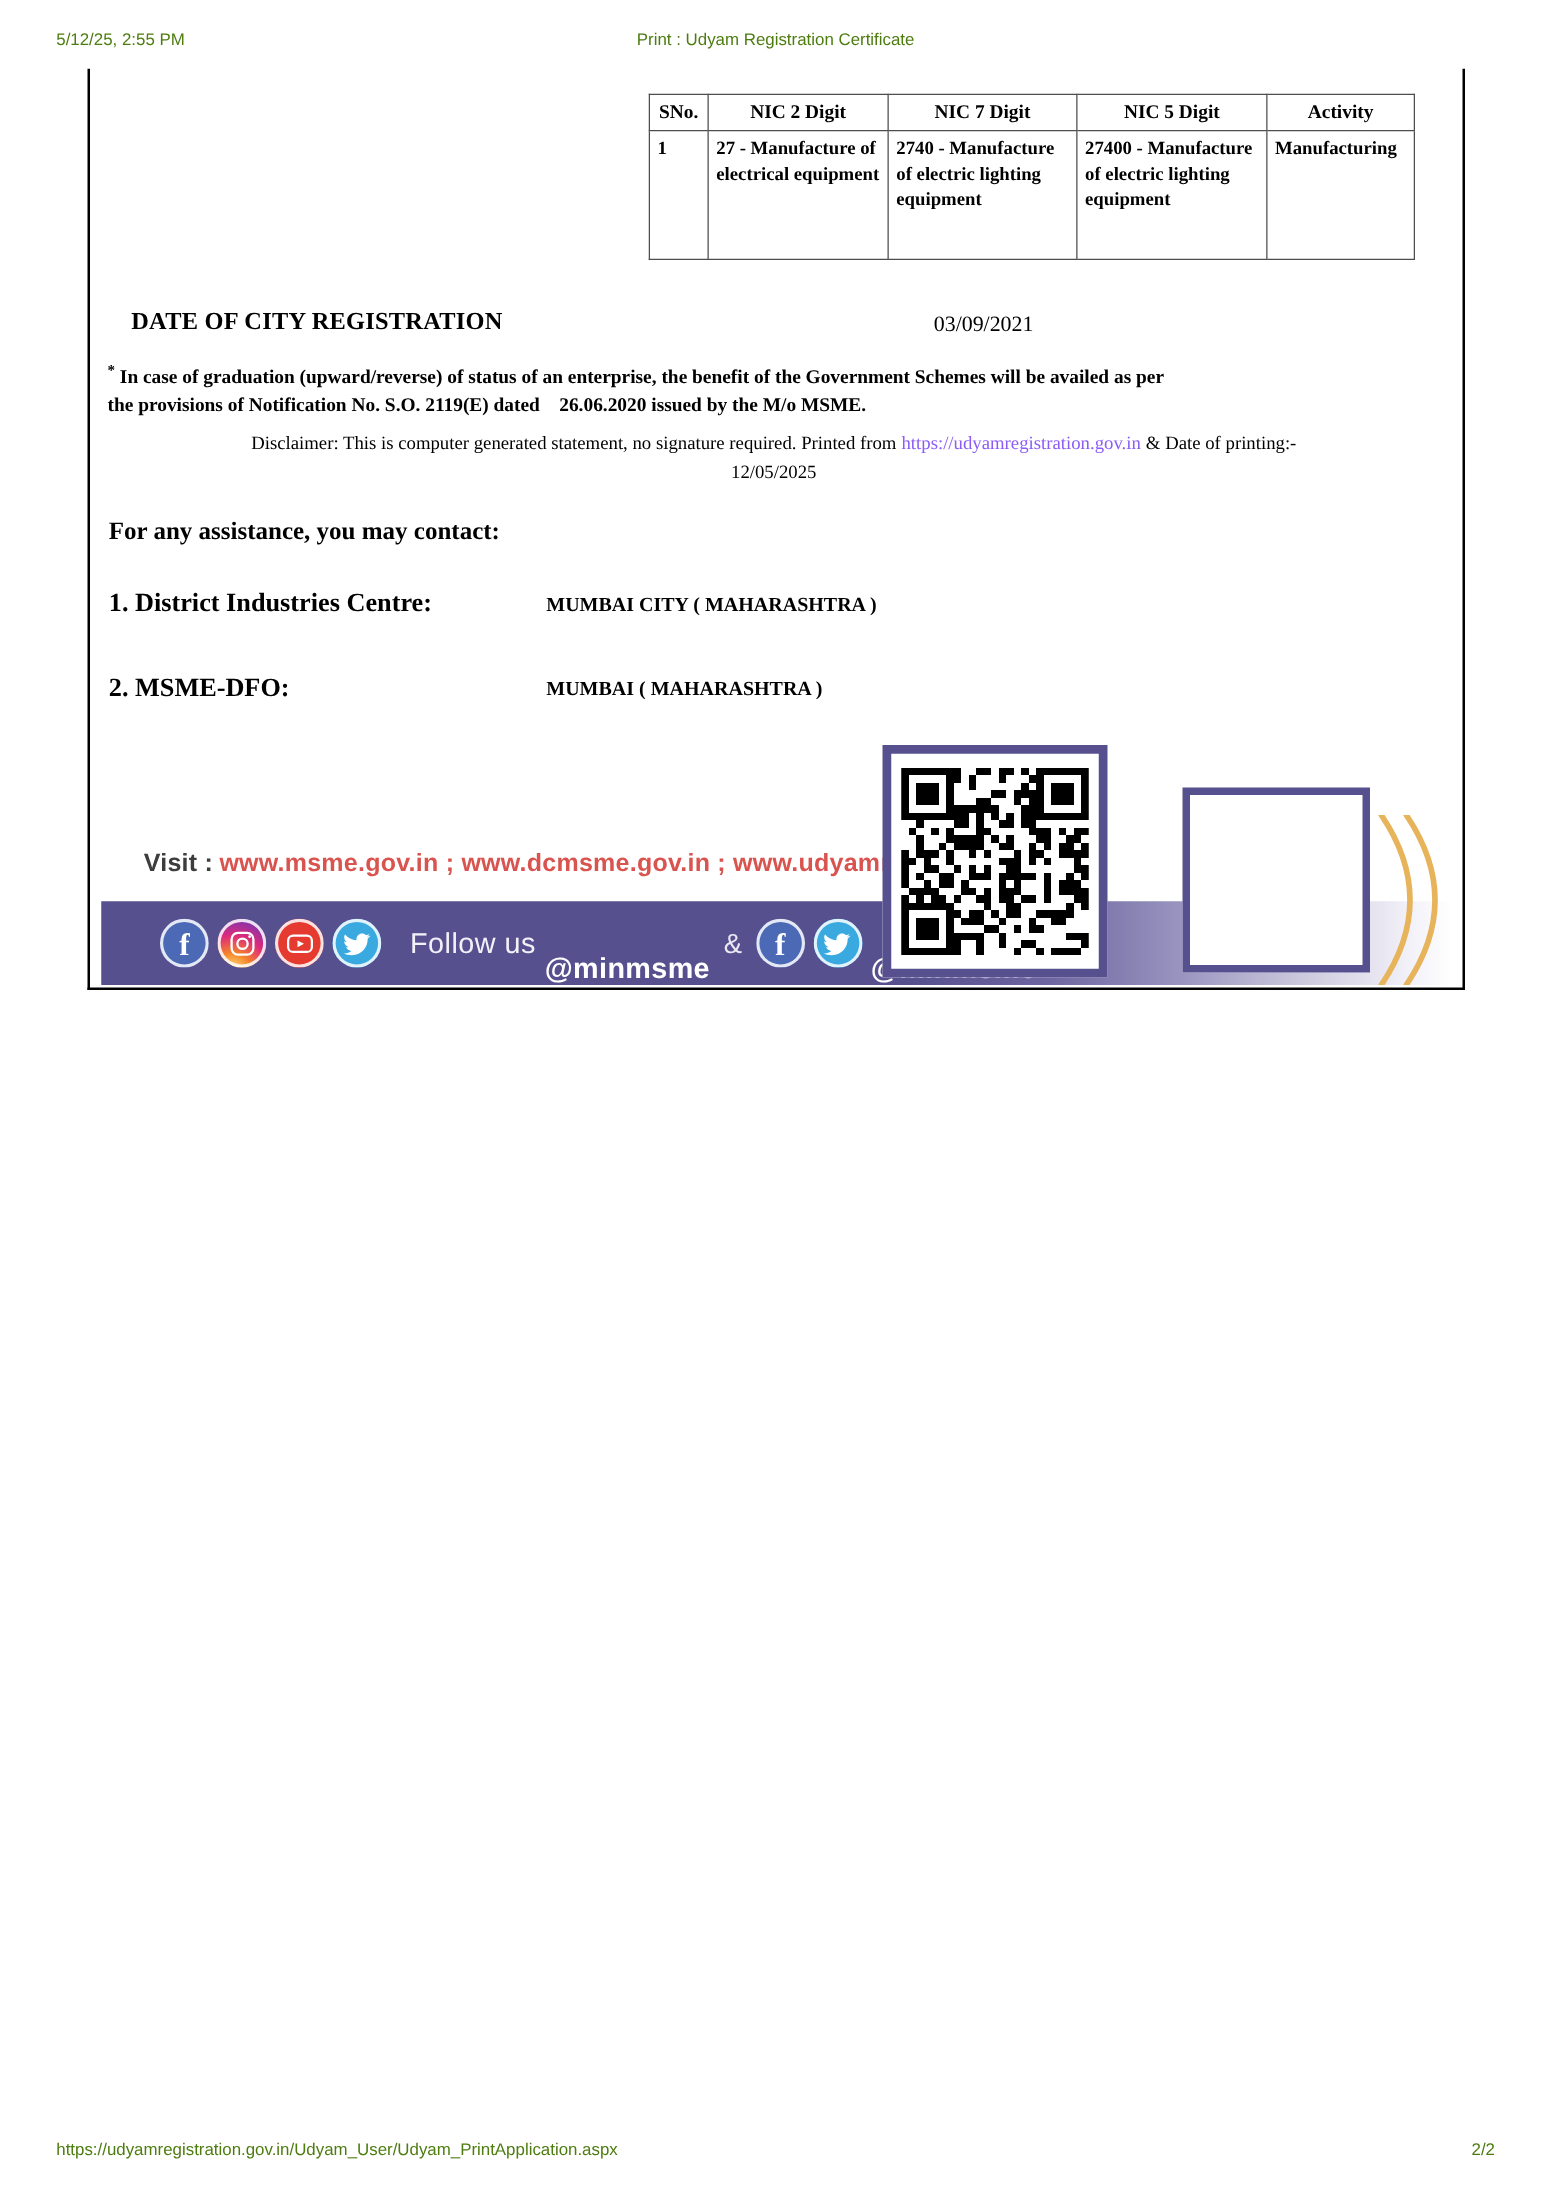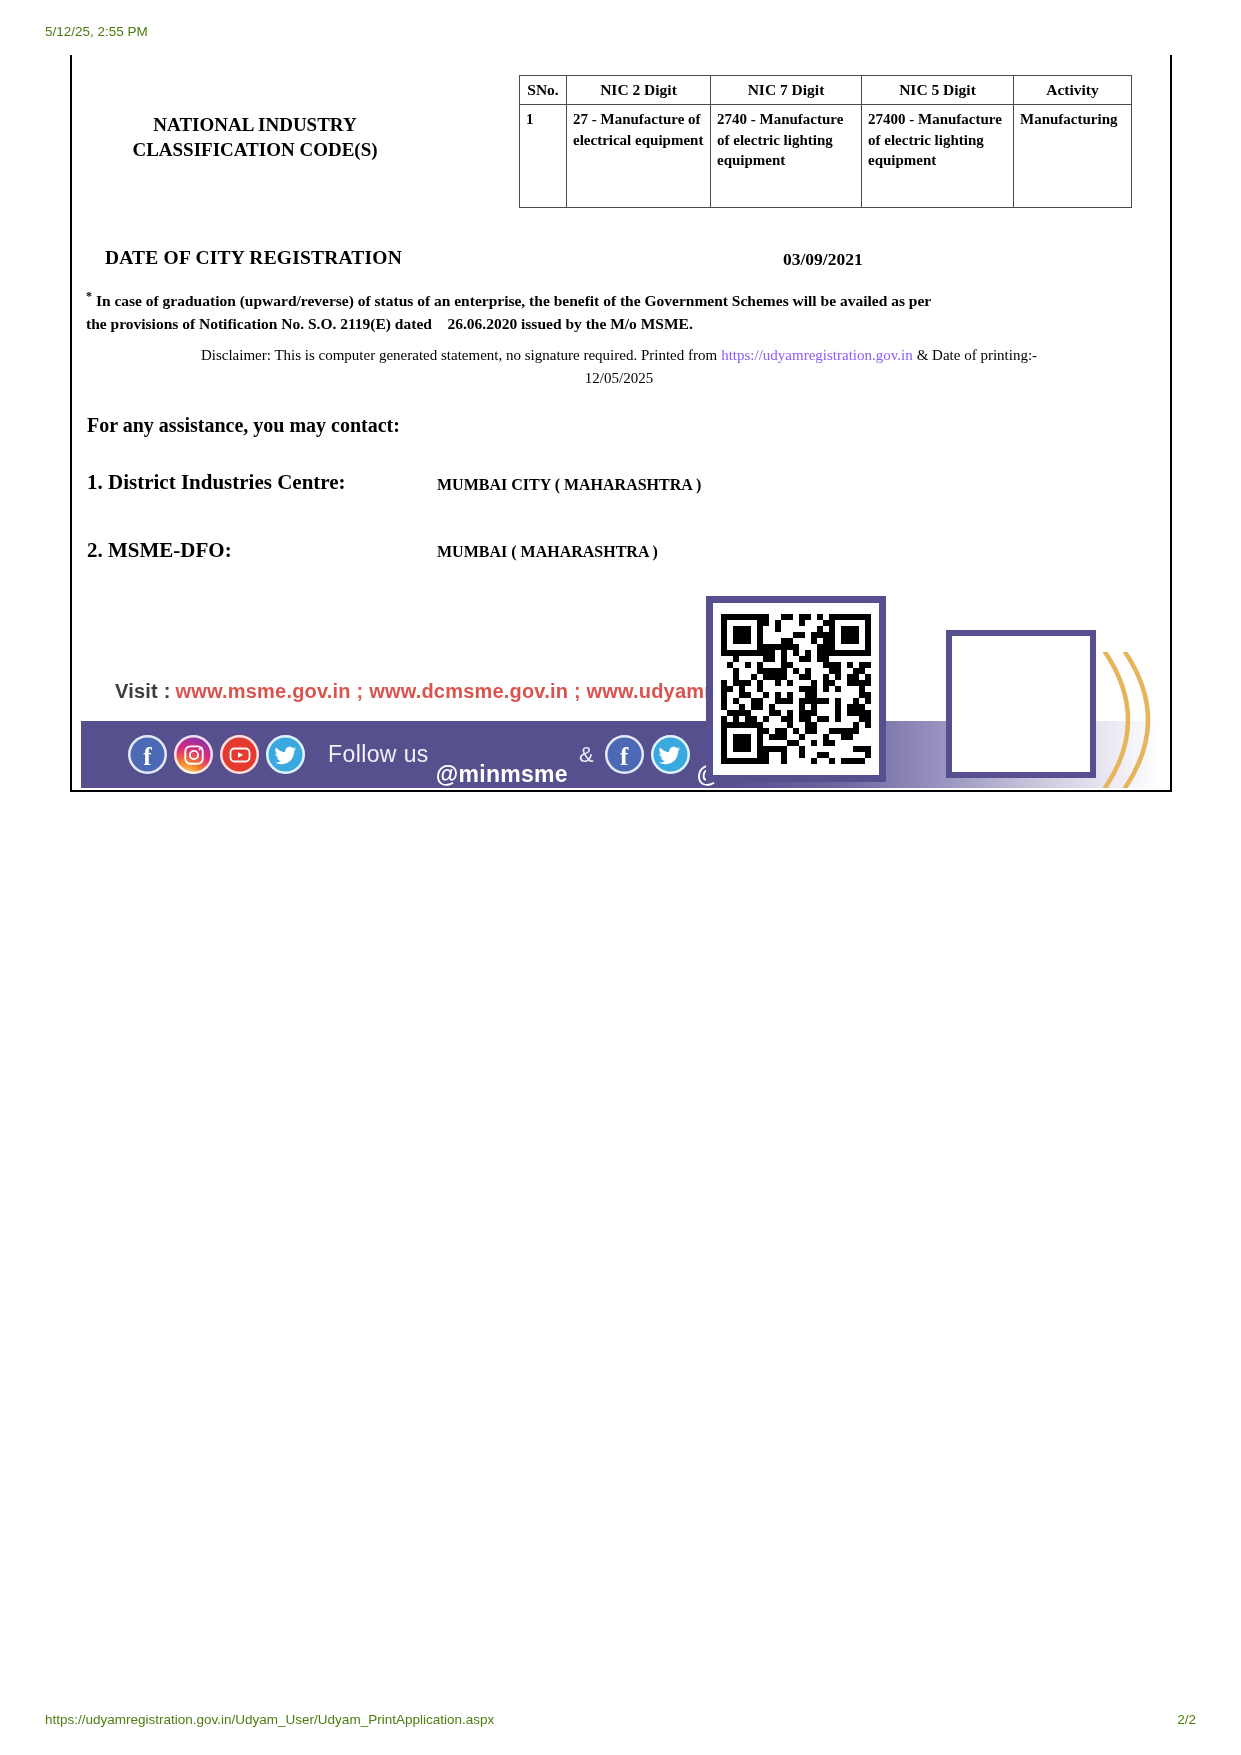--- a/index.html
+++ b/index.html
@@ -19,21 +19,21 @@
              font-weight:bold;font-size:19px;line-height:1.32;}
 
   
   table.nic{border-collapse:collapse;table-layout:fixed;}
   table.nic th,table.nic td{border:1.5px solid #4d4d4d;font-family:"Liberation Serif",serif;}
   table.nic th{font-size:15.5px;font-weight:bold;text-align:center;padding:5px 3px;}
   table.nic td{font-size:15px;font-weight:bold;vertical-align:top;text-align:left;
                padding:4px 6px;line-height:1.38;height:94px;}
 
   .date-label{left:105px;top:247px;font-weight:bold;font-size:19.5px;letter-spacing:.2px;}
-  .date-value{left:783px;top:249px;font-weight:bold;font-size:17.5px;}
+  .date-value{left:747px;top:249px;font-weight:normal;font-size:17.5px;}
 
   .grad-note{left:86px;top:287px;width:1068px;font-weight:bold;font-size:15.5px;line-height:1.5;}
   .grad-note sup{font-size:12px;}
   .prewrap{white-space:pre-wrap;}
 
   .disclaimer{left:70px;top:347px;width:1098px;text-align:center;font-size:15px;}
   .disclaimer a{color:#8b5cf6;text-decoration:none;margin:0 4px;}
   .print-date{left:70px;top:370px;width:1098px;text-align:center;font-size:15px;}
 
   .assist-heading{left:87px;top:414px;font-weight:bold;font-size:20px;}
@@ -68,27 +68,24 @@
               background:#fff;box-sizing:border-box;}
 
   .gold-decor{left:1093px;top:652px;}
 </style>
 </head>
 <body>
 
 <div class="page">
 
   <div class="abs print-meta" style="left:45px;top:24px;">5/12/25, 2:55 PM</div>
+  <div class="abs print-meta" style="left:0;top:24px;width:1241px;text-align:center;">Print : Udyam Registration Certificate</div>
 
   <div class="abs frame"></div>
 
-  <div class="abs nic-title">
-    <div>NATIONAL INDUSTRY</div>
-    <div>CLASSIFICATION CODE(S)</div>
-  </div>
 
   <table class="abs nic" style="left:519px;top:75px;">
     <colgroup>
         <col style="width:47px">
         <col style="width:144px">
         <col style="width:151px">
         <col style="width:152px">
         <col style="width:118px">
       </colgroup>
     <tbody>

